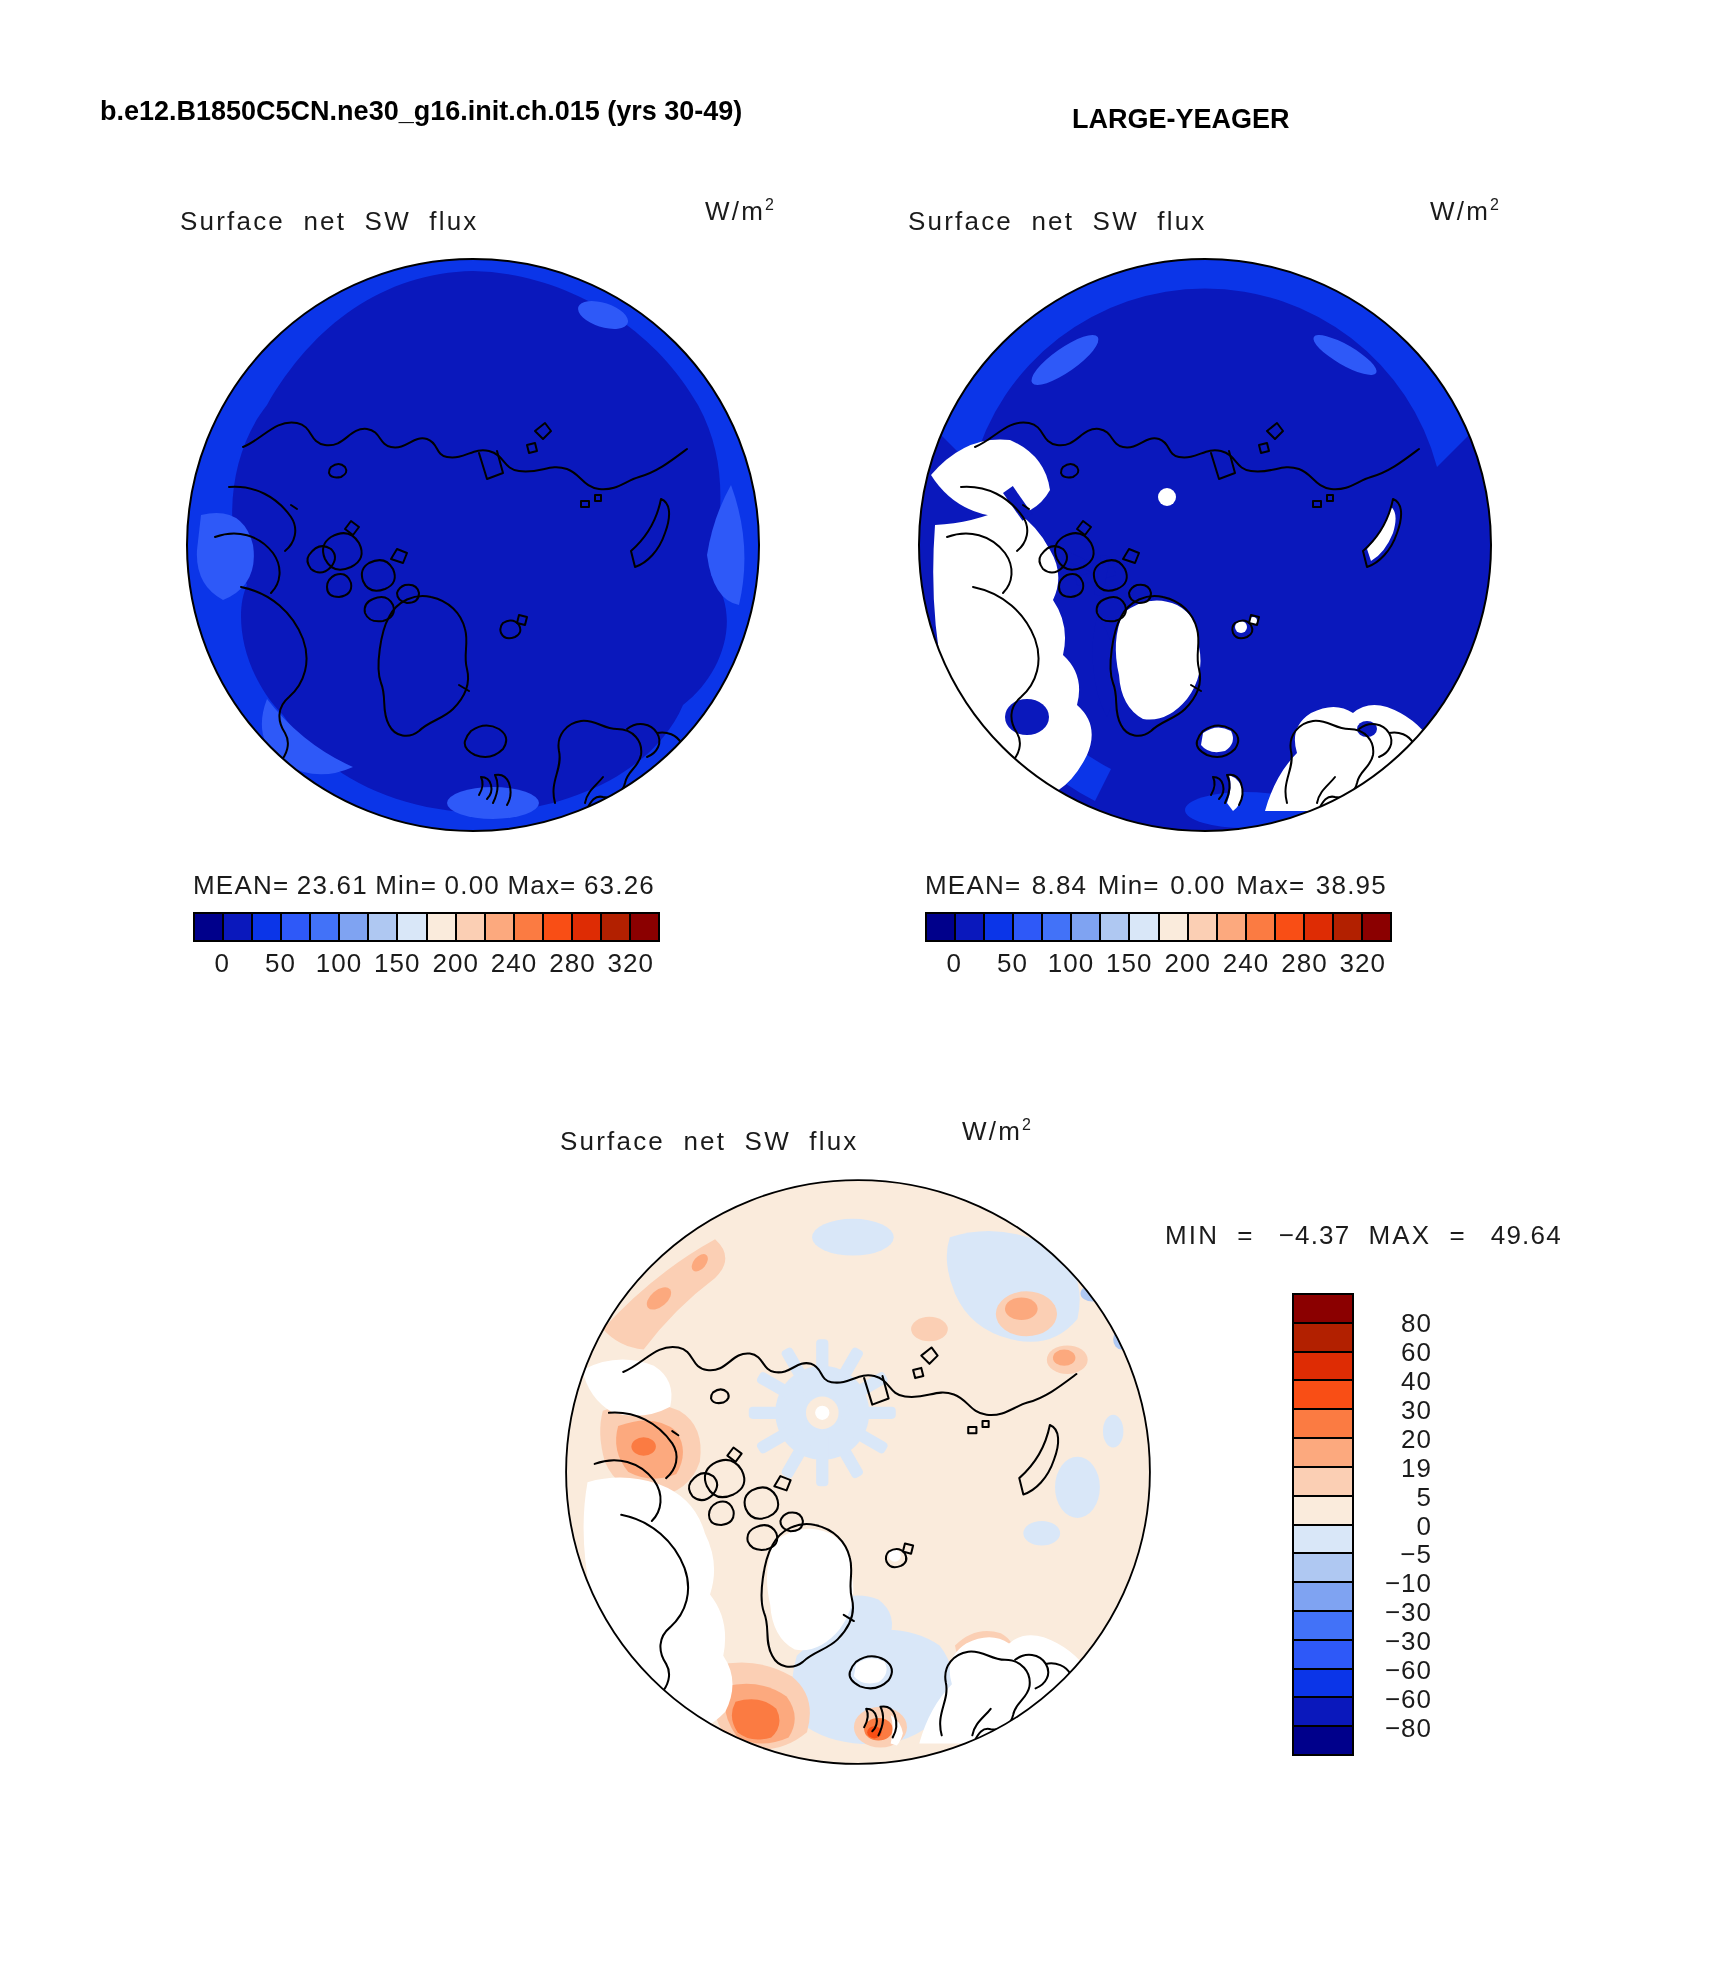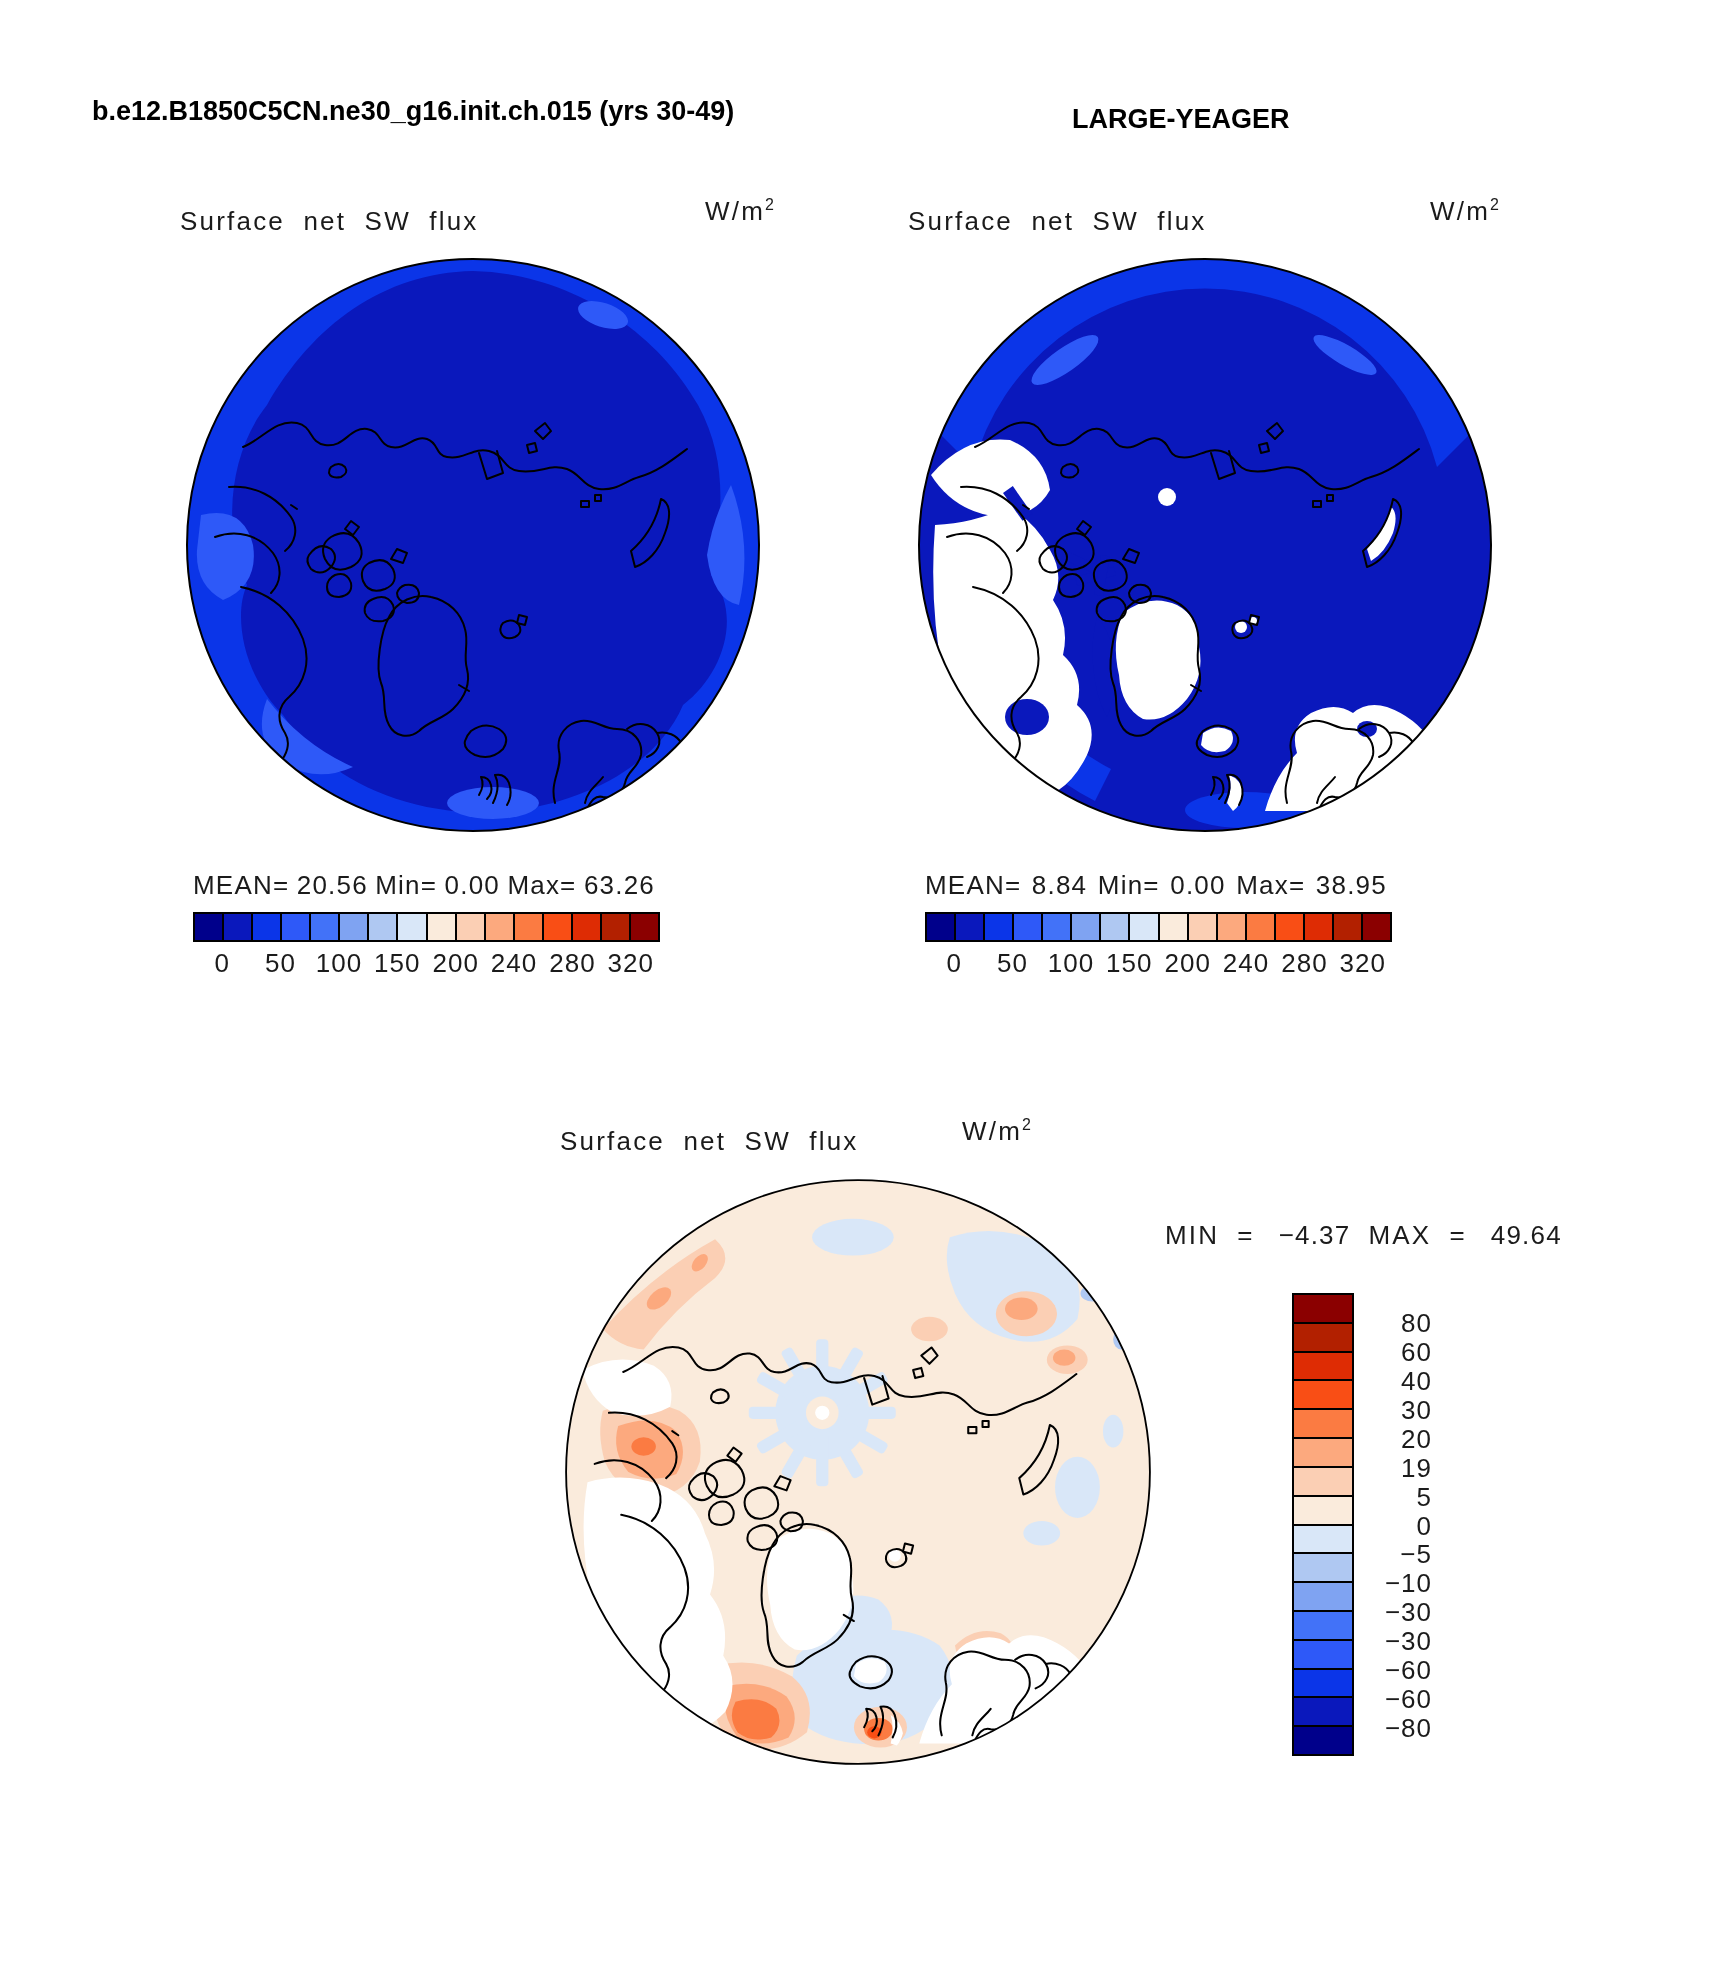--- a/index.html
+++ b/index.html
@@ -4,21 +4,21 @@
 <style>
   html,body{margin:0;padding:0;background:#fff;}
   #page{position:relative;width:1710px;height:1972px;background:#ffffff;overflow:hidden;
         font-family:"Liberation Sans",sans-serif;color:#000;}
   .abs{position:absolute;}
   .hdr{font-weight:bold;color:#000;white-space:nowrap;}
   .ncl{font-family:"Liberation Sans",sans-serif;font-weight:400;color:#1b1b1b;
        letter-spacing:2.2px;white-space:nowrap;}
   .ncl-num{letter-spacing:1.2px;}
   #title{left:0px;top:22px;width:1460px;text-align:center;font-size:47px;}
-  #hdr-model{left:92px;top:96px;font-size:27px;}
+  #hdr-model{left:100px;top:96px;font-size:27px;}
   #hdr-obs{left:1072px;top:104px;font-size:27px;}
   #hdr-diff{left:357px;top:1024px;width:700px;text-align:center;font-size:27px;}
   .maptitle{font-size:26px;word-spacing:9px;}
   .units{font-size:26px;}
   .units sup{font-size:16px;vertical-align:super;letter-spacing:0;}
   .stats{display:flex;justify-content:space-between;font-size:26px;letter-spacing:1.2px;}
   .hcb{display:flex;background:#fff;}
   .hcb .cb-cell{flex:1;height:26px;border:2px solid #000;margin-left:-2px;}
   .hcb .cb-cell:first-child{margin-left:0;}
   .vcb{display:flex;flex-direction:column;width:62px;}
@@ -130,21 +130,21 @@
       <circle cx="252" cy="242" r="9" fill="#fff"></circle>
     </g>
     <g clip-path="url(#clipC)">
         <use href="#coasts"></use>
       </g>
     <circle cx="290" cy="290" r="286" fill="none" stroke="#000" stroke-width="2"></circle>
   </svg>
 
   <div class="abs ncl stats" style="left:193px;top:870px;width:462px">
     <span>MEAN=</span>
-      <span class="ncl-num">20.56</span>
+      <span class="ncl-num">23.61</span>
     <span>Min=</span>
       <span class="ncl-num">0.00</span>
     <span>Max=</span>
       <span class="ncl-num">63.26</span>
   </div>
   <div class="abs hcb" style="left:193px;top:912px;width:467px">
       <div class="cb-cell" style="background: rgb(0, 0, 139);"></div>
       <div class="cb-cell" style="background: rgb(10, 24, 188);"></div>
       <div class="cb-cell" style="background: rgb(11, 53, 232);"></div>
       <div class="cb-cell" style="background: rgb(46, 89, 248);"></div>

